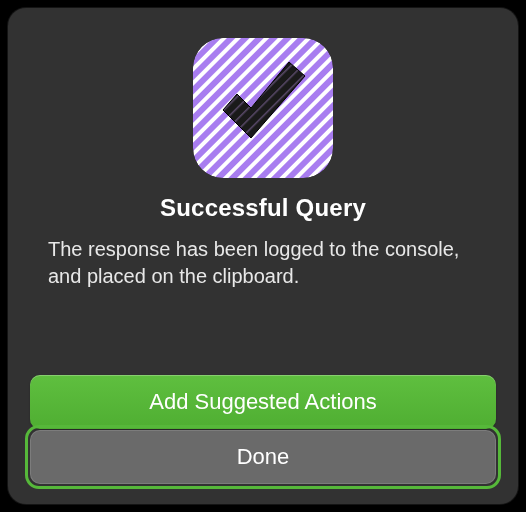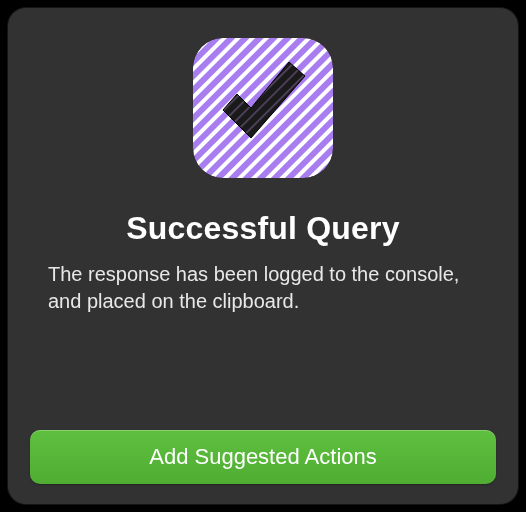--- a/index.html
+++ b/index.html
@@ -30,23 +30,23 @@
     .icon-wrap {
       width: 140px;
       height: 140px;
       border-radius: 30px;
       overflow: hidden;
       flex-shrink: 0;
       margin-top: 4px;
     }
     .title {
       color: #ffffff;
-      font-size: 32px;
+      font-size: 24px;
       font-weight: 700;
-      margin-top: 32px;
+      margin-top: 16px;
       text-align: center;
       letter-spacing: 0.2px;
     }
     .message {
       color: #e8e8e8;
       font-size: 20px;
       font-weight: 400;
       margin-top: 14px;
       text-align: left;
       line-height: 1.35;
@@ -111,14 +111,15 @@
       <path d="M 30 72 L 58 100 L 112 38 L 96 24 L 58 70 L 44 56 Z" fill="url(#diagStripesDark)" stroke="#000" stroke-width="1"></path>
     </svg>
   </div>
 
   <h1 class="title">Successful Query</h1>
 
   <p class="message">The response has been logged to the console, and placed on the clipboard.</p>
 
   <div class="button-stack">
     <button class="btn btn-primary">Add Suggested Actions</button>
+    <button class="btn btn-secondary">Done</button>
   </div>
 </div>
 
 </body></html>

